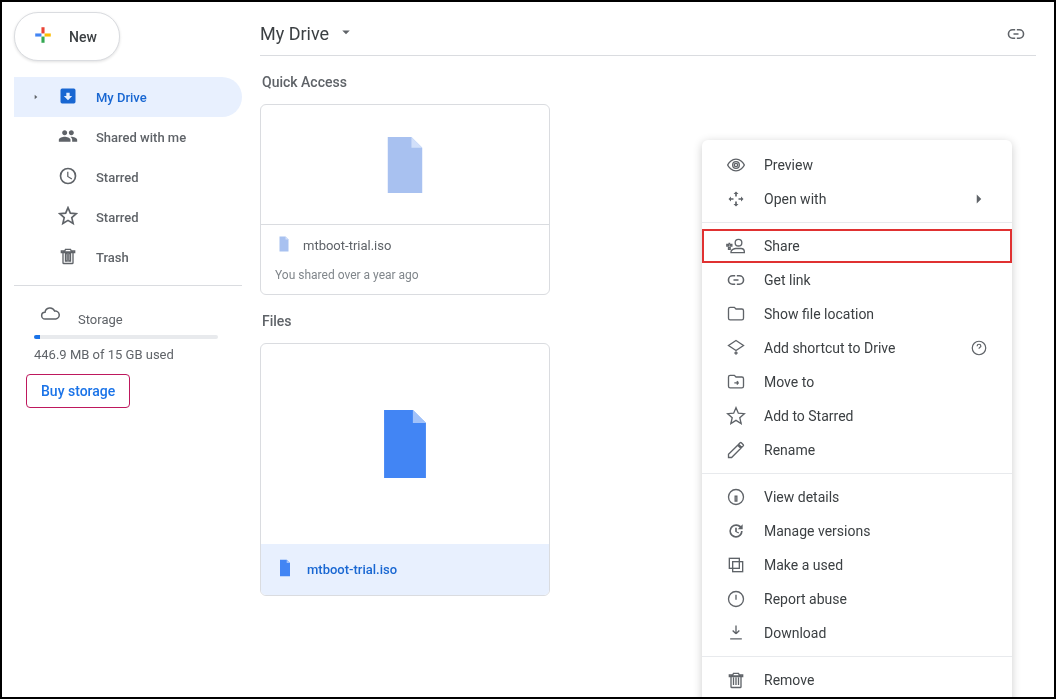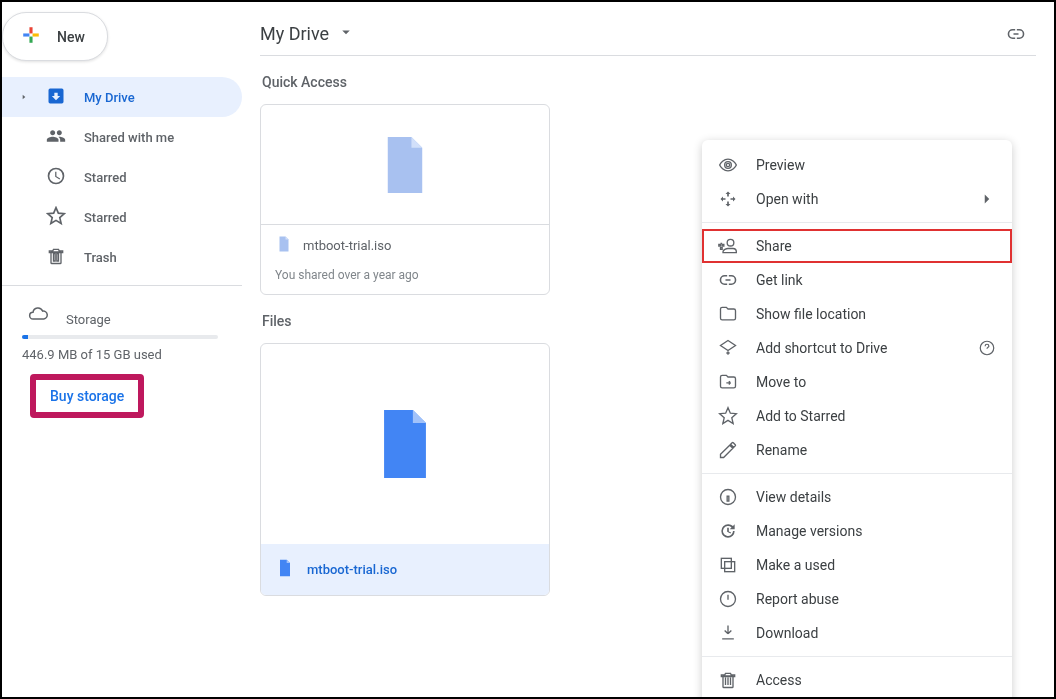--- a/index.html
+++ b/index.html
@@ -1,20 +1,20 @@
 <!DOCTYPE html>
 <html><head>
 <meta charset="utf-8">
 <style>
 * { margin: 0; padding: 0; box-sizing: border-box; font-family: Roboto, Arial, sans-serif; }
 body { background: #fff; width: 1056px; height: 699px; overflow: hidden; position: relative; border: 2px solid #000; }
 
 
 .app { display: flex; height: 100%; }
-.sidebar { width: 240px; padding: 10px 0 0 0; }
+.sidebar { width: 240px; padding: 10px 0 0 12px; }
 .main { flex: 1; padding: 10px 18px 0 18px; position: relative; }
 
 
 .new-btn { display: inline-flex; align-items: center; gap: 12px; padding: 8px 22px 8px 14px; border: 1px solid #dadce0; border-radius: 24px; background: #fff; box-shadow: 0 1px 3px rgba(0,0,0,0.12); cursor: pointer; font-size: 14px; font-weight: 500; color: #3c4043; }
 .plus-icon { width: 28px; height: 28px; }
 
 
 .nav { margin-top: 16px; }
 .nav-item { display: flex; align-items: center; gap: 18px; height: 40px; padding: 0 12px 0 18px; border-radius: 0 20px 20px 0; cursor: pointer; color: #5f6368; font-size: 13px; font-weight: 500;}
 .nav-item.active { background: #e8f0fe; color: #1967d2; }
@@ -24,21 +24,21 @@
 .nav-item.active .caret-space svg { fill:#5f6368; width:10px; height:10px;}
 .nav-item:not(.active) .caret-space { }
 
 .divider { height: 1px; background: #dadce0; margin: 8px 0 8px 0; }
 
 .storage-row { display: flex; align-items: flex-end; gap: 18px; padding: 10px 12px 4px 26px; color: #5f6368; font-size: 13px; cursor:pointer;}
 .storage-bar-wrap { padding: 4px 24px 0 20px; }
 .storage-bar { height: 4px; background: #e8eaed; border-radius: 2px; overflow: hidden; }
 .storage-bar .fill { height: 100%; width: 3%; background: #1a73e8; }
 .storage-txt { font-size: 13px; color: #5f6368; padding: 8px 0 12px 20px; }
-.buy-btn { margin-left: 28px; border: 6px solid #be185d; background: #fff; color: #1a73e8; font-size: 14px; font-weight:500; padding: 8px 14px; border-radius: 4px; cursor:pointer;}
+.buy-btn { margin-left: 12px; border: 1px solid #be185d; background: #fff; color: #1a73e8; font-size: 14px; font-weight:500; padding: 8px 14px; border-radius: 4px; cursor:pointer;}
 
 
 .crumb-row { display: flex; align-items:center; justify-content: space-between; height: 44px; border-bottom: 1px solid #dadce0;}
 .crumb { display: flex; align-items:center; gap: 8px; font-size: 18px; color: #3c4043; cursor:pointer; }
 .crumb svg { width: 18px; height: 18px; fill:#5f6368;}
 .link-icon-btn { width:40px; height:40px; display:flex; align-items:center; justify-content:center; border-radius:50%; cursor:pointer;}
 .link-icon-btn svg{ width:20px; height:20px; fill:#5f6368;}
 
 .section-title { font-size: 14px; font-weight: 500; color: #5f6368; margin: 18px 0 14px 2px;}
 .qa-card { width: 290px; border: 1px solid #dadce0; border-radius: 6px; overflow: hidden; background:#fff;}
@@ -50,21 +50,21 @@
 .qa-sub { font-size: 12px; color:#80868b; margin-top:12px;}
 
 .file-card { width: 290px; border: 1px solid #dadce0; border-radius: 6px; overflow:hidden; background:#fff;}
 .file-preview { height: 200px; display:flex; align-items:center; justify-content:center;}
 .file-preview svg{ width:56px; height:68px;}
 .file-footer { background:#e8f0fe; padding: 14px 14px; display:flex; align-items:center; gap:12px; font-size:13px; color:#1967d2; font-weight:500;}
 .file-footer svg{ width:20px;height:20px;}
 
 
 .ctx { position: absolute; top: 138px; left: 460px; width: 310px; background:#fff; border-radius: 6px; box-shadow: 0 2px 10px rgba(0,0,0,0.2); padding: 8px 0; z-index: 50;}
-.ctx-item { display:flex; align-items:center; height:34px; padding: 0 16px; gap: 18px; font-size:14px; color:#3c4043; cursor:pointer; position:relative;}
+.ctx-item { display:flex; align-items:center; height:34px; padding: 0 24px; gap: 18px; font-size:14px; color:#3c4043; cursor:pointer; position:relative;}
 .ctx-item svg.lead { width:20px; height:20px; fill:#5f6368; flex-shrink:0;}
 .ctx-item .trail { margin-left:auto; display:flex; align-items:center;}
 .ctx-item .trail svg{ width:18px;height:18px; fill:#5f6368;}
 .ctx-div { height:1px; background:#e8eaed; margin: 6px 0;}
 .ctx-item.highlighted { outline: 2px solid #e03131; outline-offset: -2px; z-index:1;text-align:right;}
 
 </style>
 </head>
 <body>
 
@@ -298,18 +298,18 @@
         <svg class="lead" viewBox="0 0 24 24">
             <path d="M12 3v10m0 0l-4-4m4 4l4-4M5 19h14" stroke="#5f6368" stroke-width="1.6" fill="none"></path>
           </svg>
         <span>Download</span>
       </div>
       <div class="ctx-div"></div>
       <div class="ctx-item">
         <svg class="lead" viewBox="0 0 24 24">
             <path d="M6 7h12v13a1 1 0 01-1 1H7a1 1 0 01-1-1V7zm3 2v9m3-9v9m3-9v9M9 4h6l1 2h4v2H4V6h4l1-2z" fill="none" stroke="#5f6368" stroke-width="1.6"></path>
           </svg>
-        <span>Access</span>
+        <span>Remove</span>
       </div>
     </div>
 
   </div>
 </div>
 
 </body></html>

